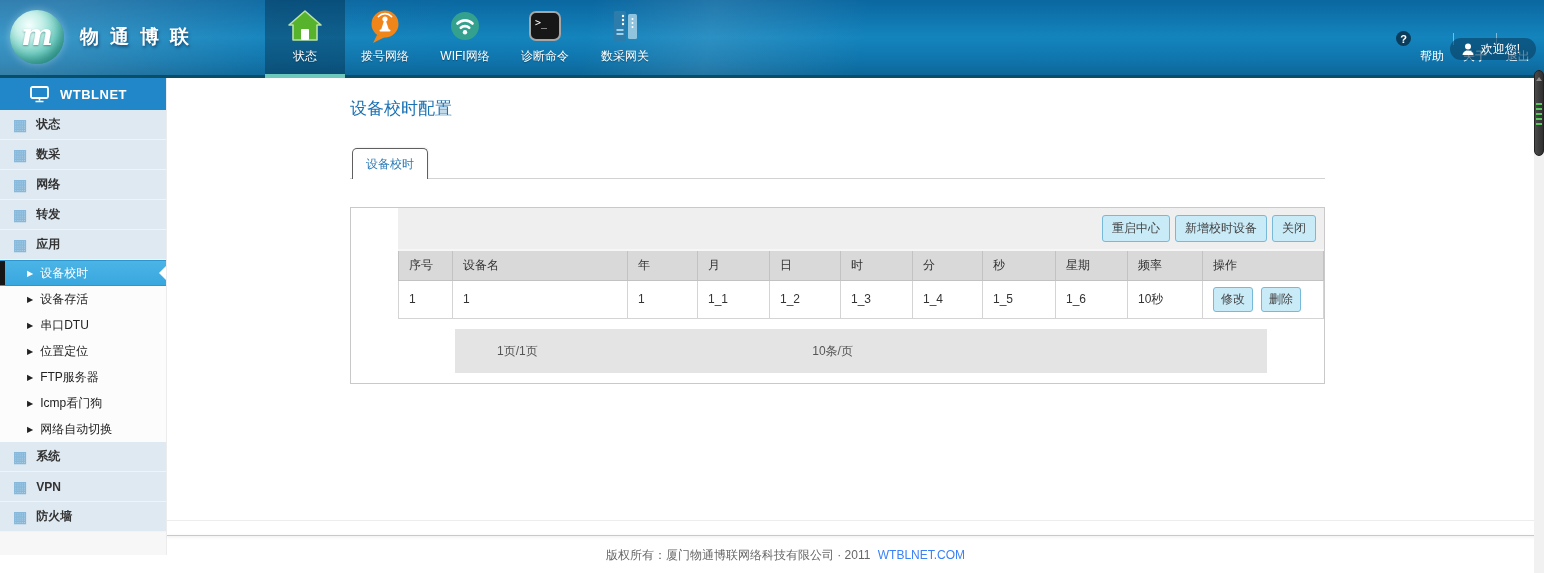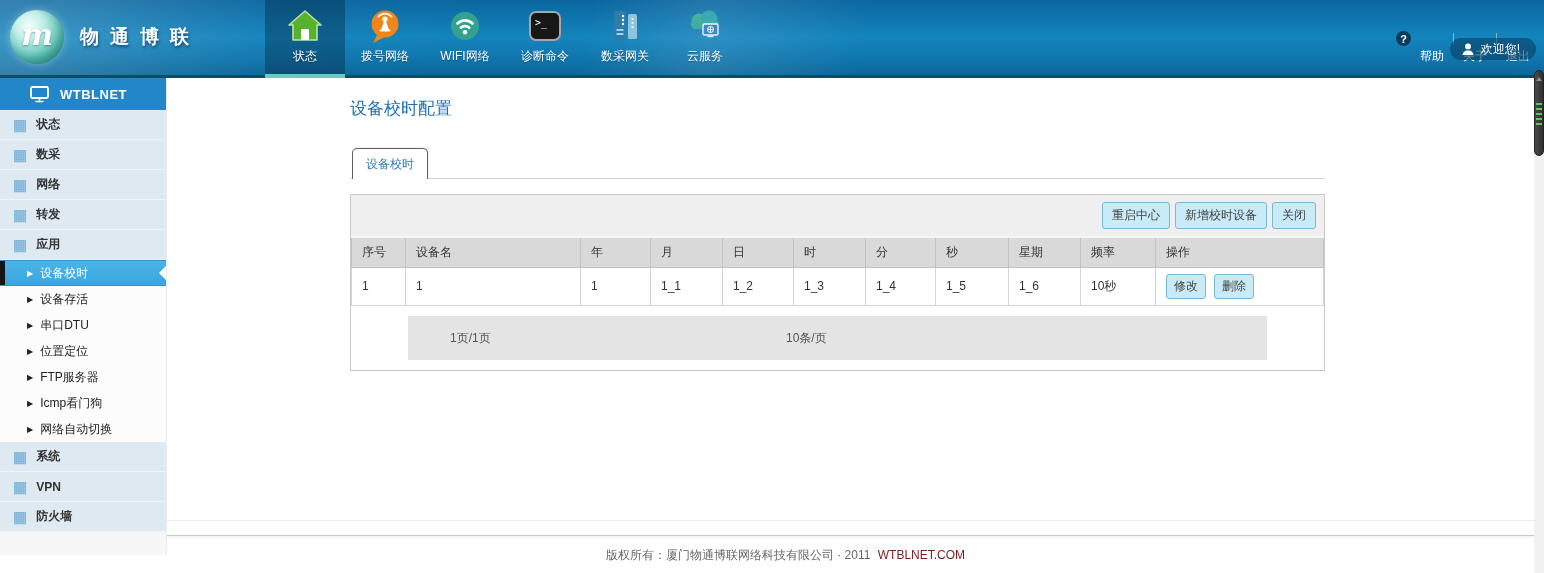--- a/index.html
+++ b/index.html
@@ -52,40 +52,40 @@
   .sub-item.active::before { content:""; position:absolute; left:0; top:0; bottom:0; width:5px; background:#161616; }
   .sub-item.active::after { content:""; position:absolute; right:0; top:50%; margin-top:-7px; border-top:7px solid transparent; border-bottom:7px solid transparent; border-right:7px solid #ffffff; }
 
   
   .main { position:absolute; left:167px; top:78px; right:0; bottom:0; background:#fff; }
   .content { margin:19px 0 0 183px; width:975px; }
   .page-title { font-size:17px; font-weight:normal; color:#1b72b4; }
   .tabs { margin-top:29px; border-bottom:1px solid #d2d2d2; height:30px; position:relative; }
   .tab { position:absolute; left:2px; bottom:-1px; width:76px; height:31px; background:#fff; border:1px solid #5f5f5f; border-bottom:none; border-radius:5px 5px 0 0; font-size:12px; color:#2e7cb8; display:flex; align-items:center; justify-content:center; cursor:pointer; box-shadow:1px -1px 2px rgba(0,0,0,.06); }
 
-  .panel { margin-top:15px; border:1px solid #c9c9c9; }
+  .panel { margin-top:28px; border:1px solid #c9c9c9;padding-left:47px; }
   .panel-toolbar { height:41px; background:#efefef; display:flex; align-items:center; justify-content:flex-end; gap:5px; padding:0 8px; }
   .btn { background:#c9ebf8; border:1px solid #76b9d9; border-radius:3px; color:#444; font-size:12px; padding:4px 9px; cursor:pointer; font-family:inherit; white-space:nowrap; }
   .btn.small { padding:3px 7px; }
 
   table.grid { width:100%; border-collapse:collapse; font-size:12px; color:#333; table-layout:fixed; }
   .grid th { background:#d9d9d9; height:30px; font-weight:normal; text-align:left; padding-left:10px; border:1px solid #c2c2c2; border-top:2px solid #f6f6f6; }
   .grid td { height:38px; padding-left:10px; border:1px solid #d4d4d4; background:#fff; }
   .actions-cell { display:flex; gap:8px; align-items:center; }
 
   .pagination { padding:10px 57px 10px; background:#fff; }
   .pag-bar { height:44px; background:#e4e4e4; position:relative; font-size:12px; color:#555; }
   .pages { position:absolute; left:42px; top:50%; transform:translateY(-50%); }
   .perpage { position:absolute; left:44%; top:50%; transform:translateY(-50%); }
 
   
   .footer-sep1 { position:absolute; left:0; right:0; bottom:52px; height:1px; background:#ededed; }
   .footer-sep2 { position:absolute; left:0; right:0; bottom:37px; height:1px; background:#c9c9c9; box-shadow:0 1px 3px rgba(0,0,0,.14); }
   .footer-text { position:absolute; left:0; right:0; bottom:9px; text-align:center; font-size:12px; color:#666; padding-right:140px; }
-  .footer-text .domain { color:#7f1d1d; text-decoration:none; margin-left:4px; cursor:pointer; }
+  .footer-text .domain { color:#3b82f6; text-decoration:none; margin-left:4px; cursor:pointer; }
 
   
   .scroll-track { position:absolute; right:0; top:78px; bottom:0; width:10px; background:#f1f1f1; z-index:5; }
   .scroll-thumb { position:absolute; right:0; top:70px; width:10px; height:86px; background:linear-gradient(90deg,#4a4a4a,#2e2e2e); border-radius:6px; z-index:6; cursor:grab; border:1px solid #222; }
   .scroll-thumb .thumb-arrow { position:absolute; top:6px; left:1px; border-left:3px solid transparent; border-right:3px solid transparent; border-bottom:4px solid #8d8d8d; }
   .scroll-thumb .thumb-grip { position:absolute; left:1px; right:1px; top:32px; height:25px; background:repeating-linear-gradient(180deg,#59c75e 0px,#59c75e 2px,transparent 2px,transparent 5px); }
 </style>
 </head>
 <body>
 
@@ -152,34 +152,20 @@
               <circle cx="16" cy="12" r="1.2" fill="#fff"></circle>
               <circle cx="16" cy="16" r="1.2" fill="#fff"></circle>
               <rect x="9.5" y="21" width="7" height="2" fill="#9ed0e8"></rect>
               <rect x="9.5" y="25" width="7" height="2" fill="#9ed0e8"></rect>
               <circle cx="25.5" cy="11" r="1" fill="#fff"></circle>
               <circle cx="25.5" cy="15" r="1" fill="#fff"></circle>
               <circle cx="25.5" cy="19" r="1" fill="#fff"></circle>
             </svg>
         </span>
         <span class="nav-label">数采网关</span>
-      </div>
-      <div class="nav-item">
-        <span class="nav-icon">
-          <svg width="36" height="36" viewBox="0 0 36 36">
-              <circle cx="12" cy="13" r="7.5" fill="#45b39a"></circle>
-              <circle cx="22" cy="11" r="8.5" fill="#3aa8b5"></circle>
-              <rect x="4" y="12" width="28" height="9" rx="4.5" fill="#41aca6"></rect>
-              <rect x="16" y="16" width="15" height="11" rx="1.5" fill="#3f88c0" stroke="#e8f4fb" stroke-width="1.4"></rect>
-              <circle cx="23.5" cy="21.5" r="3" fill="none" stroke="#fff" stroke-width="1"></circle>
-              <path d="M20.5 21.5 h6 M23.5 18.5 v6" stroke="#fff" stroke-width="0.8"></path>
-              <rect x="20.5" y="27.4" width="6" height="1.8" fill="#d7e9f5"></rect>
-            </svg>
-        </span>
-        <span class="nav-label">云服务</span>
       </div>
     </div>
 
     <div class="header-links">
       <span class="qmark">?</span>
       <a class="hlink">帮助</a>
       <span class="vsep"></span>
       <a class="hlink">关于</a>
       <span class="vsep"></span>
       <a class="hlink">退出</a>

